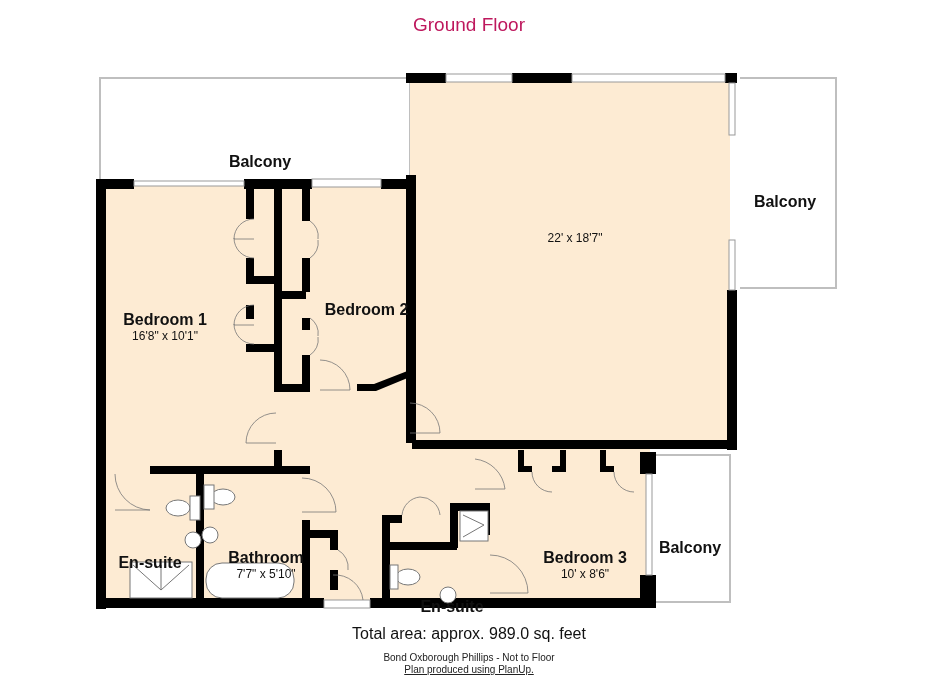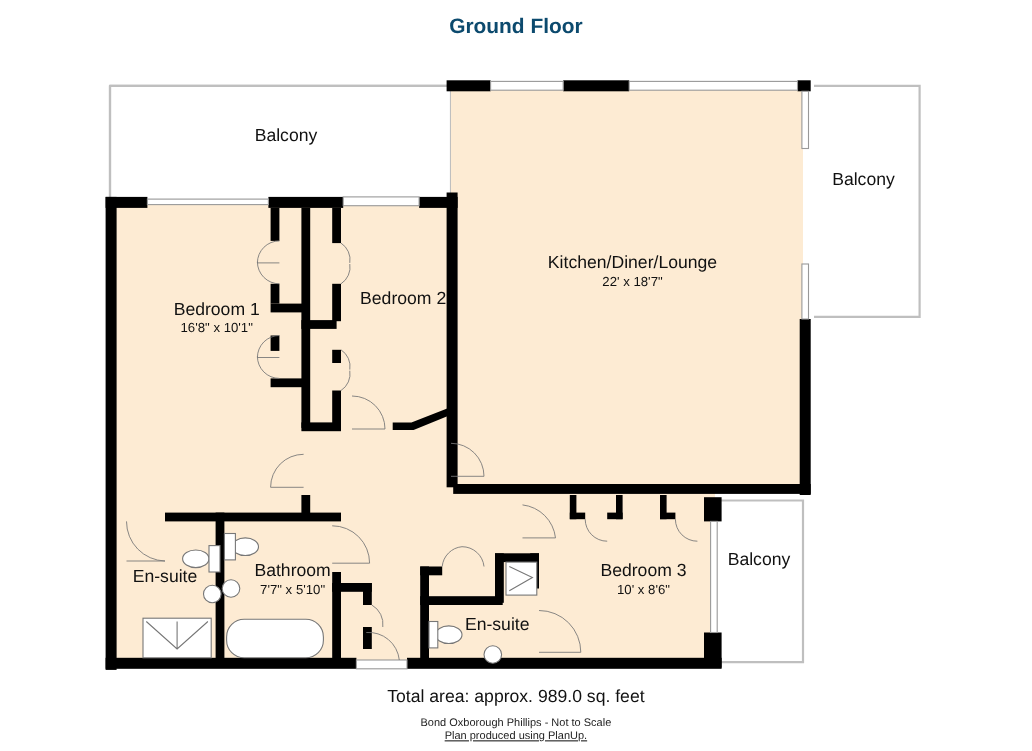--- a/index.html
+++ b/index.html
@@ -1,20 +1,20 @@
 <!DOCTYPE html>
 <html><head>
   <meta charset="utf-8">
   <style>
     html, body { margin: 0; padding: 0; background: #ffffff; }
     body { width: 938px; height: 683px; position: relative; overflow: hidden; font-family: "Liberation Sans", sans-serif; }
-    .title { position: absolute; left: 0; width: 938px; top: 14px; text-align: center; font-weight: bold; font-size: 19px; color: #0c4a6e; }
+    .title { position: absolute; left: 0; width: 938px; top: 14px; text-align: center; font-weight: normal; font-size: 19px; color: #be185d; }
     svg.plan { position: absolute; left: 0; top: 0; }
     .label { position: absolute; text-align: center; color: #111; white-space: nowrap; }
-    .room-name { font-weight: normal; font-size: 16px; line-height: 18px; }
+    .room-name { font-weight: bold; font-size: 16px; line-height: 18px; margin-top: 38px; }
     .room-dim { font-size: 12px; line-height: 14px; }
     .footer-area { position: absolute; left: 0; width: 938px; top: 625px; text-align: center; font-size: 16px; color: #111; }
     .footer-credit { position: absolute; left: 0; width: 938px; text-align: center; font-size: 10px; color: #222; }
   </style>
 </head>
 <body>
 
 <div class="title">Ground Floor</div>
 
 <svg class="plan" width="938" height="683" viewBox="0 0 938 683">
@@ -152,24 +152,23 @@
   <div class="room-name">Balcony</div>
 </div>
 <div class="label" style="left:740px;top:155px;width:90px;">
   <div class="room-name">Balcony</div>
 </div>
 <div class="label" style="left:650px;top:501px;width:80px;">
   <div class="room-name">Balcony</div>
 </div>
 
 <div class="label" style="left:440px;top:231px;width:270px;">
-  <div class="room-name">Kitchen/Diner/Lounge</div>
   <div class="room-dim">22' x 18'7"</div>
 </div>
-<div class="label" style="left:137px;top:273px;width:120px;">
+<div class="label" style="left:105px;top:273px;width:120px;">
   <div class="room-name">Bedroom 1</div>
   <div class="room-dim">16'8" x 10'1"</div>
 </div>
 <div class="label" style="left:310px;top:263px;width:113px;">
   <div class="room-name">Bedroom 2</div>
 </div>
 <div class="label" style="left:530px;top:511px;width:110px;">
   <div class="room-name">Bedroom 3</div>
   <div class="room-dim">10' x 8'6"</div>
 </div>
@@ -178,14 +177,14 @@
   <div class="room-dim">7'7" x 5'10"</div>
 </div>
 <div class="label" style="left:105px;top:516px;width:90px;">
   <div class="room-name">En-suite</div>
 </div>
 <div class="label" style="left:412px;top:560px;width:80px;">
   <div class="room-name">En-suite</div>
 </div>
 
 <div class="footer-area">Total area: approx. 989.0 sq. feet</div>
-<div class="footer-credit" style="top:652px;">Bond Oxborough Phillips - Not to Scale</div>
+<div class="footer-credit" style="top:652px;">Bond Oxborough Phillips - Not to Floor</div>
 <div class="footer-credit" style="top:664px;text-decoration:underline;">Plan produced using PlanUp.</div>
 
 </body></html>

